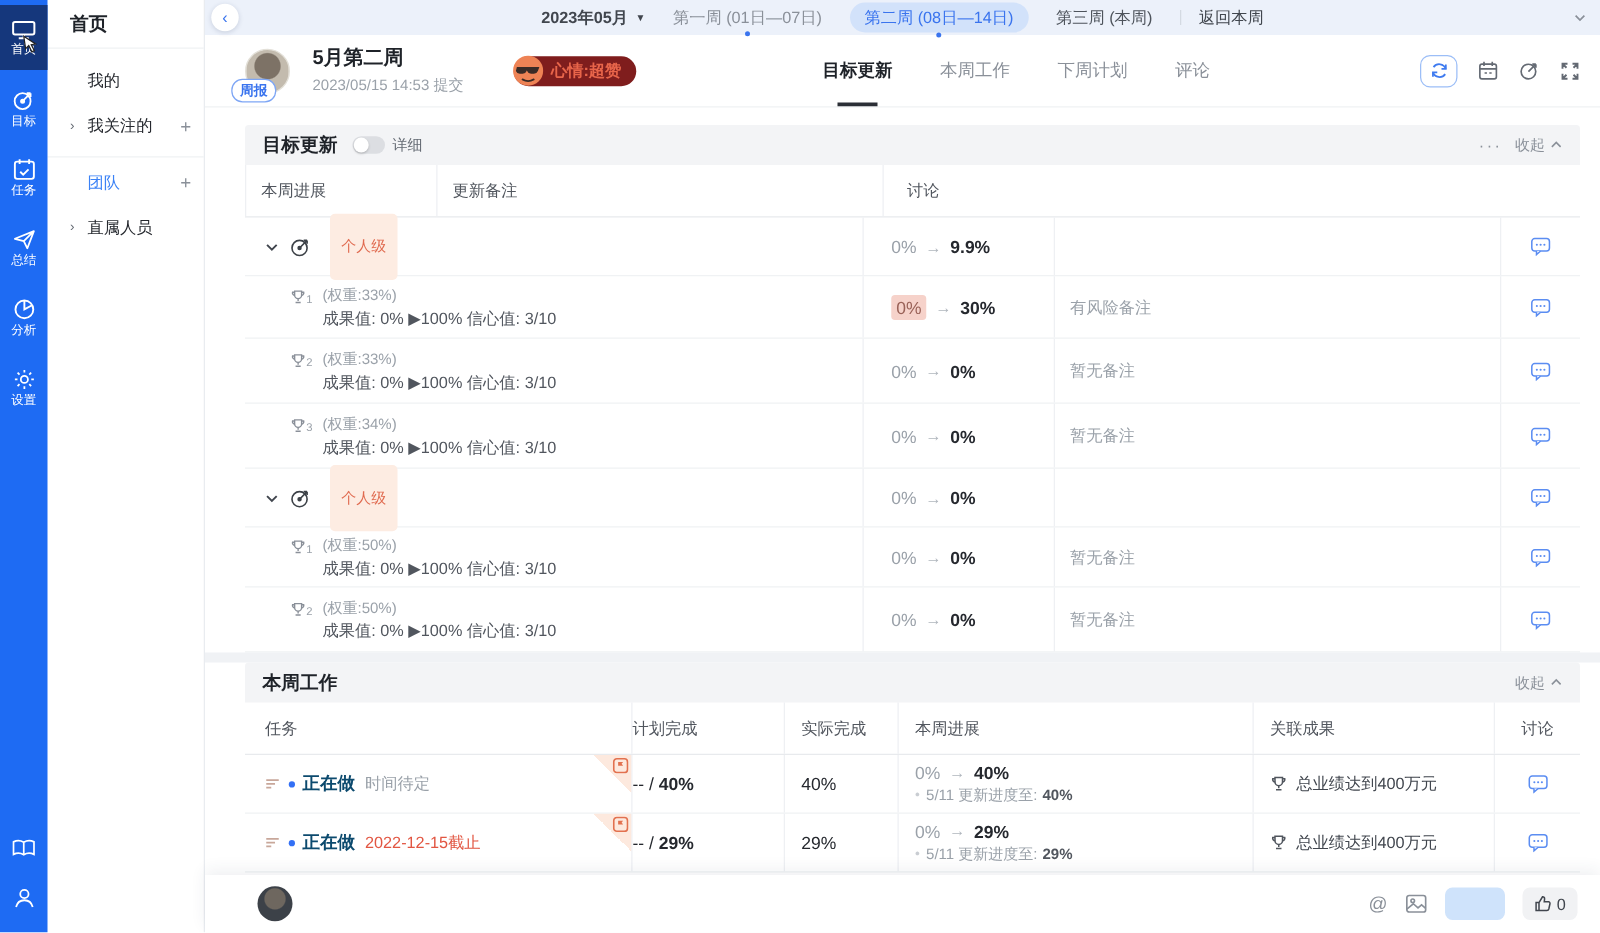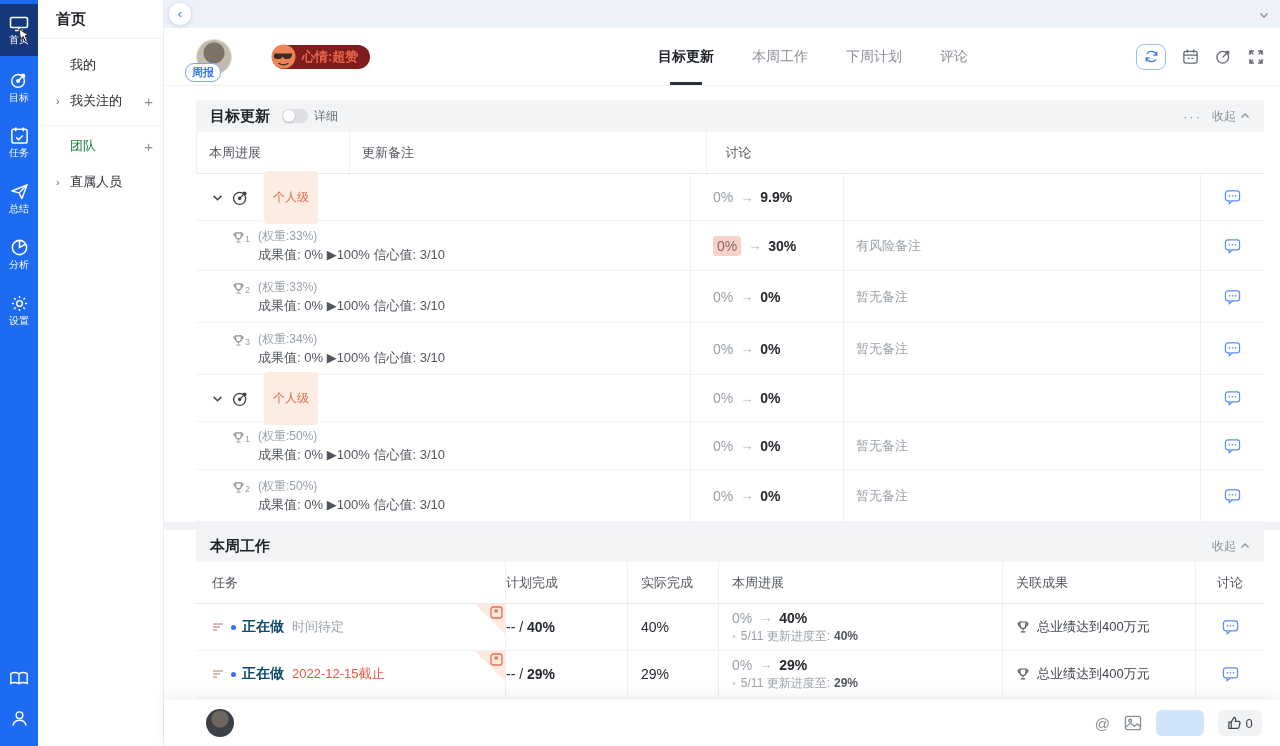--- a/index.html
+++ b/index.html
@@ -18,21 +18,21 @@
   .cursor-icon { position:absolute; left:16px; top:24px; }
 
   
   .sidebar { width:126px; flex:none; border-right:1px solid #e9ecf0; display:flex; flex-direction:column; background:#fff; }
   .sb-title { font-size:15px; font-weight:bold; color:#1f2329; padding:10px 0 9px 18px; border-bottom:1px solid #f0f2f4; }
   .sb-item { display:flex; align-items:center; font-size:13px; color:#25282e; height:36px; padding:0 10px 0 18px; cursor:pointer; }
   .sb-item .caret { color:#646a73; font-size:11px; width:14px; flex:none; }
   .sb-item .lbl { flex:1; }
   .sb-item .plus { color:#8a9099; font-size:15px; font-weight:400; }
   .sb-item.child { padding-left:32px; margin-top:8px; }
-  .sb-item.muted .lbl { color:#15803d; }
+  .sb-item.muted .lbl { color:#3b82f6; }
   .sb-divider { border-top:1px solid #f0f2f4; margin:6px 0 2px 0; }
 
   
   .main { flex:1; display:flex; flex-direction:column; position:relative; min-width:0; }
 
   
   .weekbar { height:28px; background:#ecf1fa; flex:none; position:relative; display:flex; align-items:center; justify-content:center; }
   .collapse-btn { position:absolute; left:5px; top:3px; width:22px; height:22px; border-radius:50%; background:#fff; border:none; box-shadow:0 1px 4px rgba(31,50,90,.18); color:#3a74ee; font-size:13px; line-height:20px; cursor:pointer; }
   .week-center { display:flex; align-items:center; gap:14px; font-size:13px; }
   .month-sel { display:flex; align-items:center; gap:6px; color:#41464e; font-weight:600; cursor:pointer; }
@@ -229,31 +229,54 @@
     <div class="sb-item">
       <span class="caret">›</span>
       <span class="lbl">直属人员</span>
     </div>
   </aside>
 
   <div class="main">
 
     <div class="weekbar">
       <button class="collapse-btn">‹</button>
+      <div class="week-center">
+        <span class="month-sel">
+          <span>2023年05月</span>
+          <span class="tri">▼</span>
+        </span>
+        <span class="week-tab">
+          <span>第一周 (01日—07日)</span>
+          <span class="wdot"></span>
+        </span>
+        <span class="week-tab chip">
+          <span>第二周 (08日—14日)</span>
+          <span class="wdot"></span>
+        </span>
+        <span class="week-tab cur">
+          <span>第三周 (本周)</span>
+        </span>
+        <span class="wb-sep"></span>
+        <span class="back-week">返回本周</span>
+      </div>
       <span class="wb-caret">
         <svg width="12" height="12" viewBox="0 0 12 12" fill="none" stroke="currentColor" stroke-width="1.4">
             <path d="M2.5 4.5 L6 8 L9.5 4.5"></path>
           </svg>
       </span>
     </div>
 
     <div class="rheader">
       <div class="avatar-wrap">
         <div class="avatar"></div>
         <span class="report-badge">周报</span>
+      </div>
+      <div class="rtitle-box">
+        <div class="rtitle">5月第二周</div>
+        <div class="rsub">2023/05/15 14:53 提交</div>
       </div>
       <div class="mood-chip">
         <svg class="mood-face" width="27" height="27" viewBox="0 0 27 27">
             <circle cx="13.5" cy="13.5" r="12" fill="#ee8355"></circle>
             <path d="M4.5 10.5 h18 l-1.2 3.2 a3.4 3.4 0 0 1 -3.2 2.2 h-2.2 a3.4 3.4 0 0 1 -3.2 -2.2 l-.2 -.6 l-.2 .6 a3.4 3.4 0 0 1 -3.2 2.2 H6.9 a3.4 3.4 0 0 1 -3.2 -2.2 Z" fill="#3a2b26"></path>
             <path d="M9 20.5 c3 1.8 6 1.8 9 0" stroke="#3a2b26" stroke-width="1.4" fill="none" stroke-linecap="round"></path>
           </svg>
         <span class="mood-text">心情:超赞</span>
       </div>
       <div class="rtabs">

